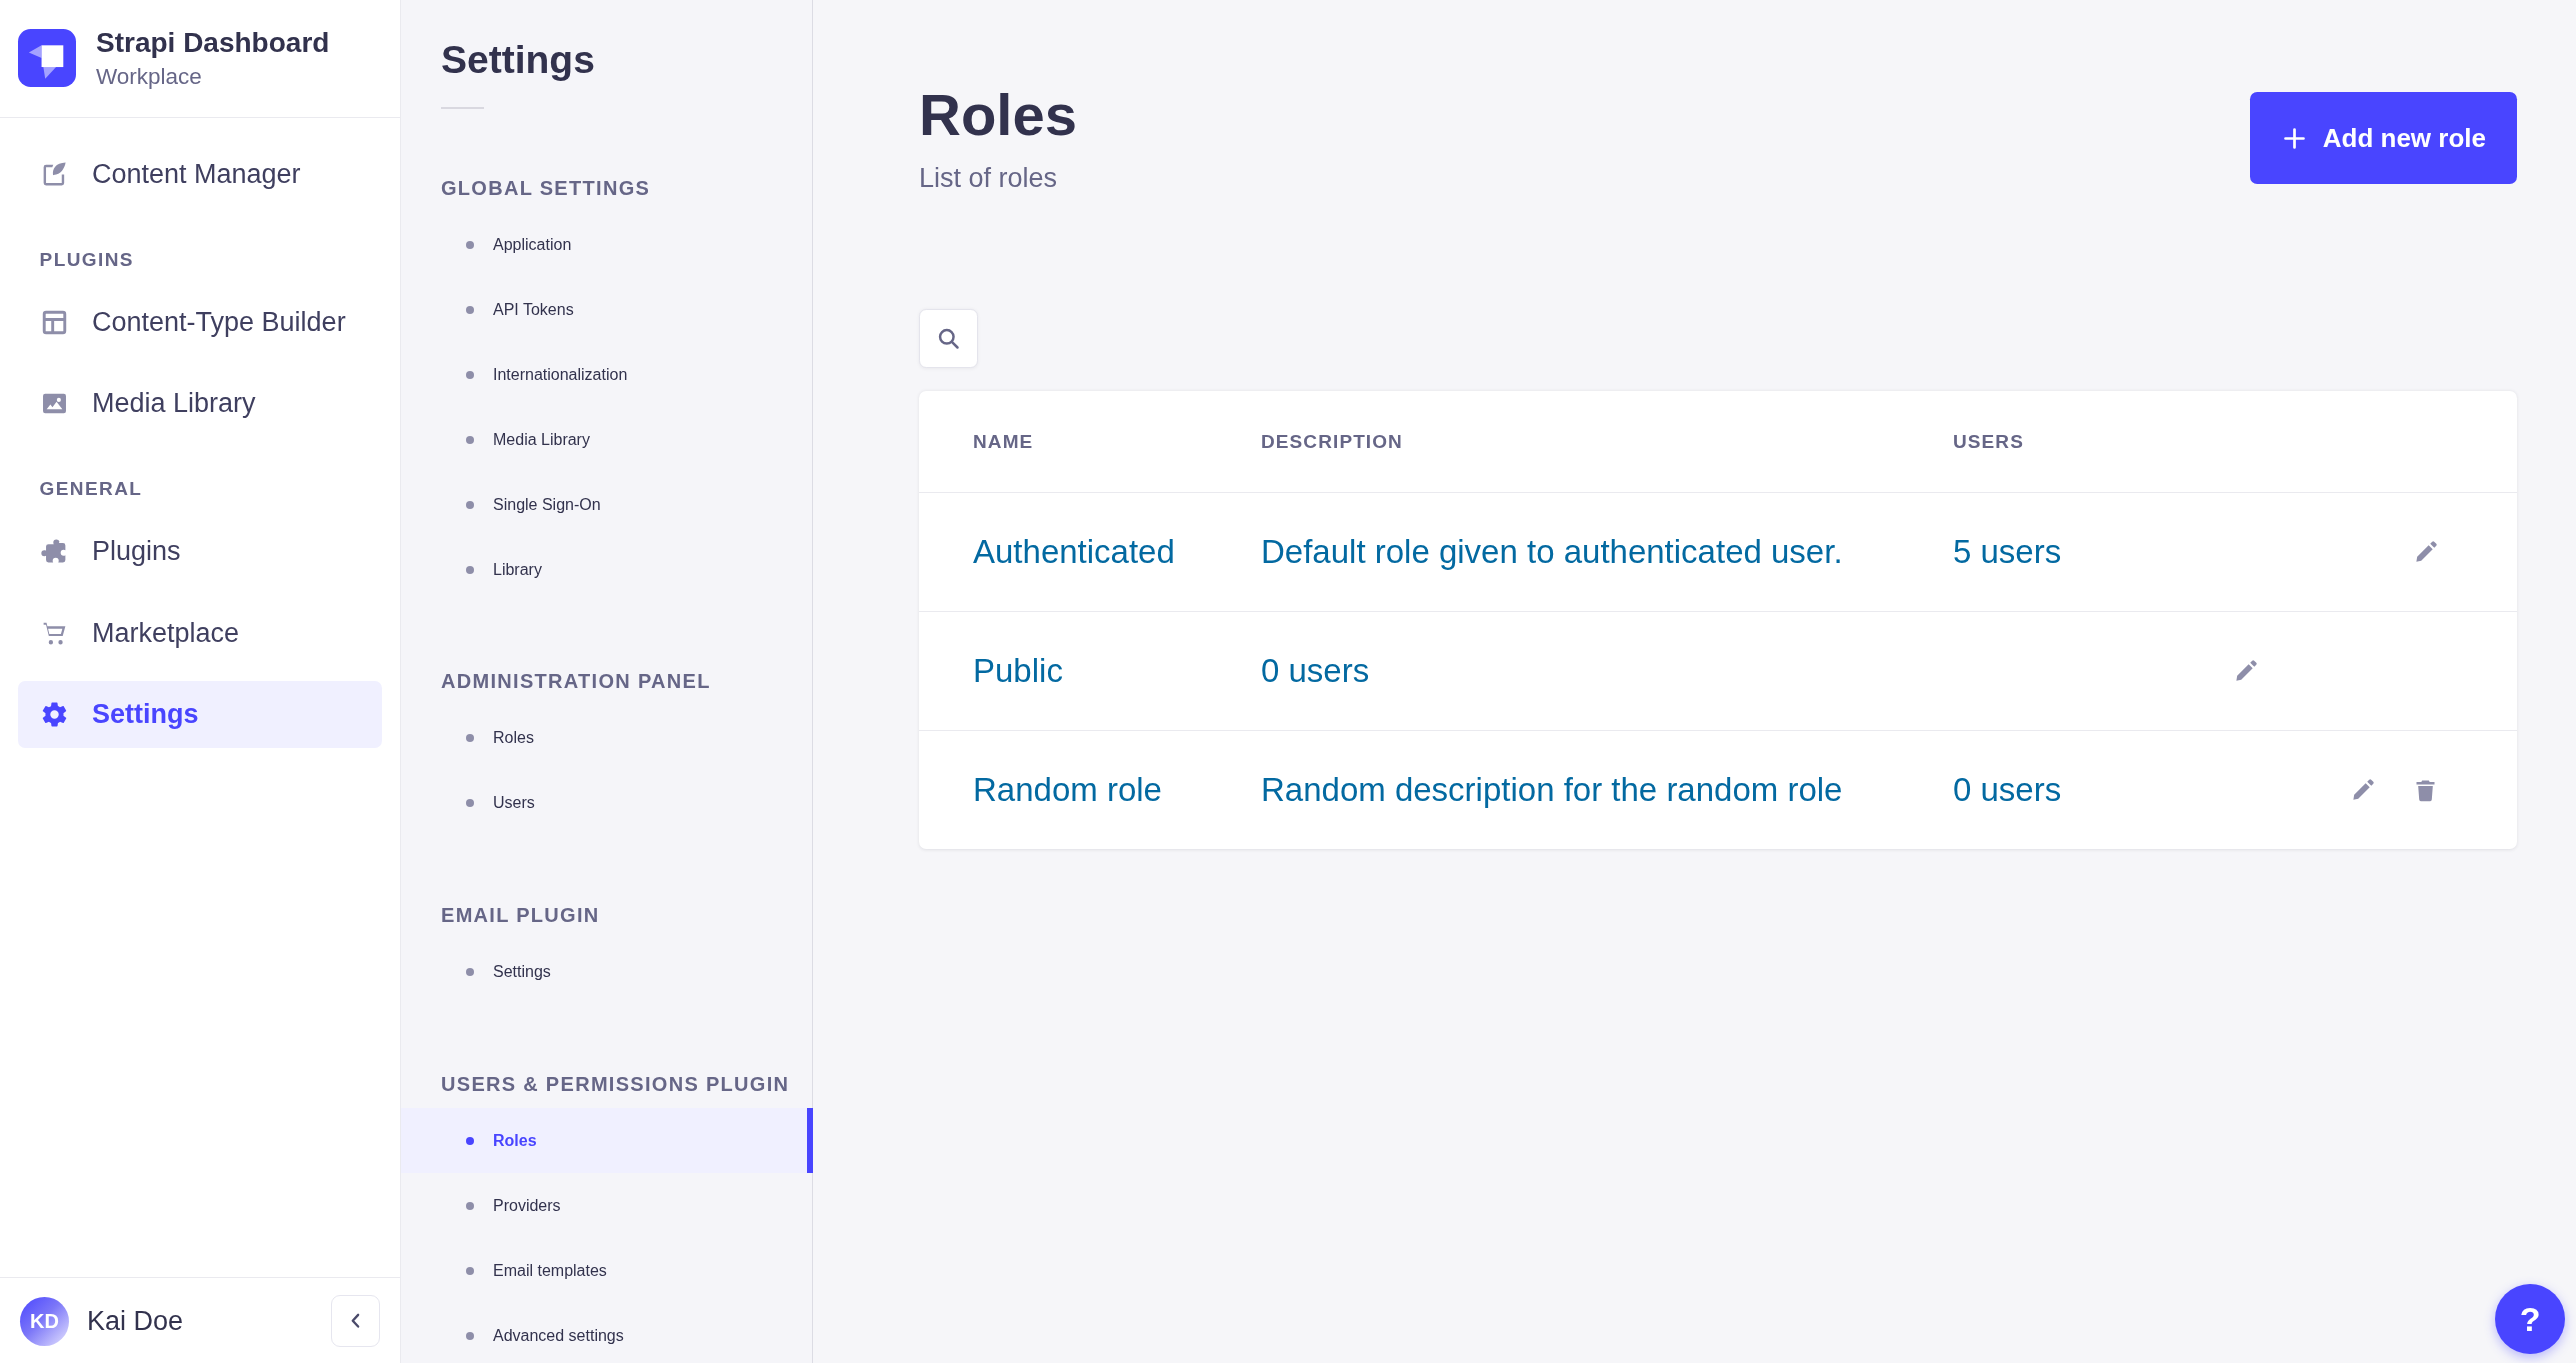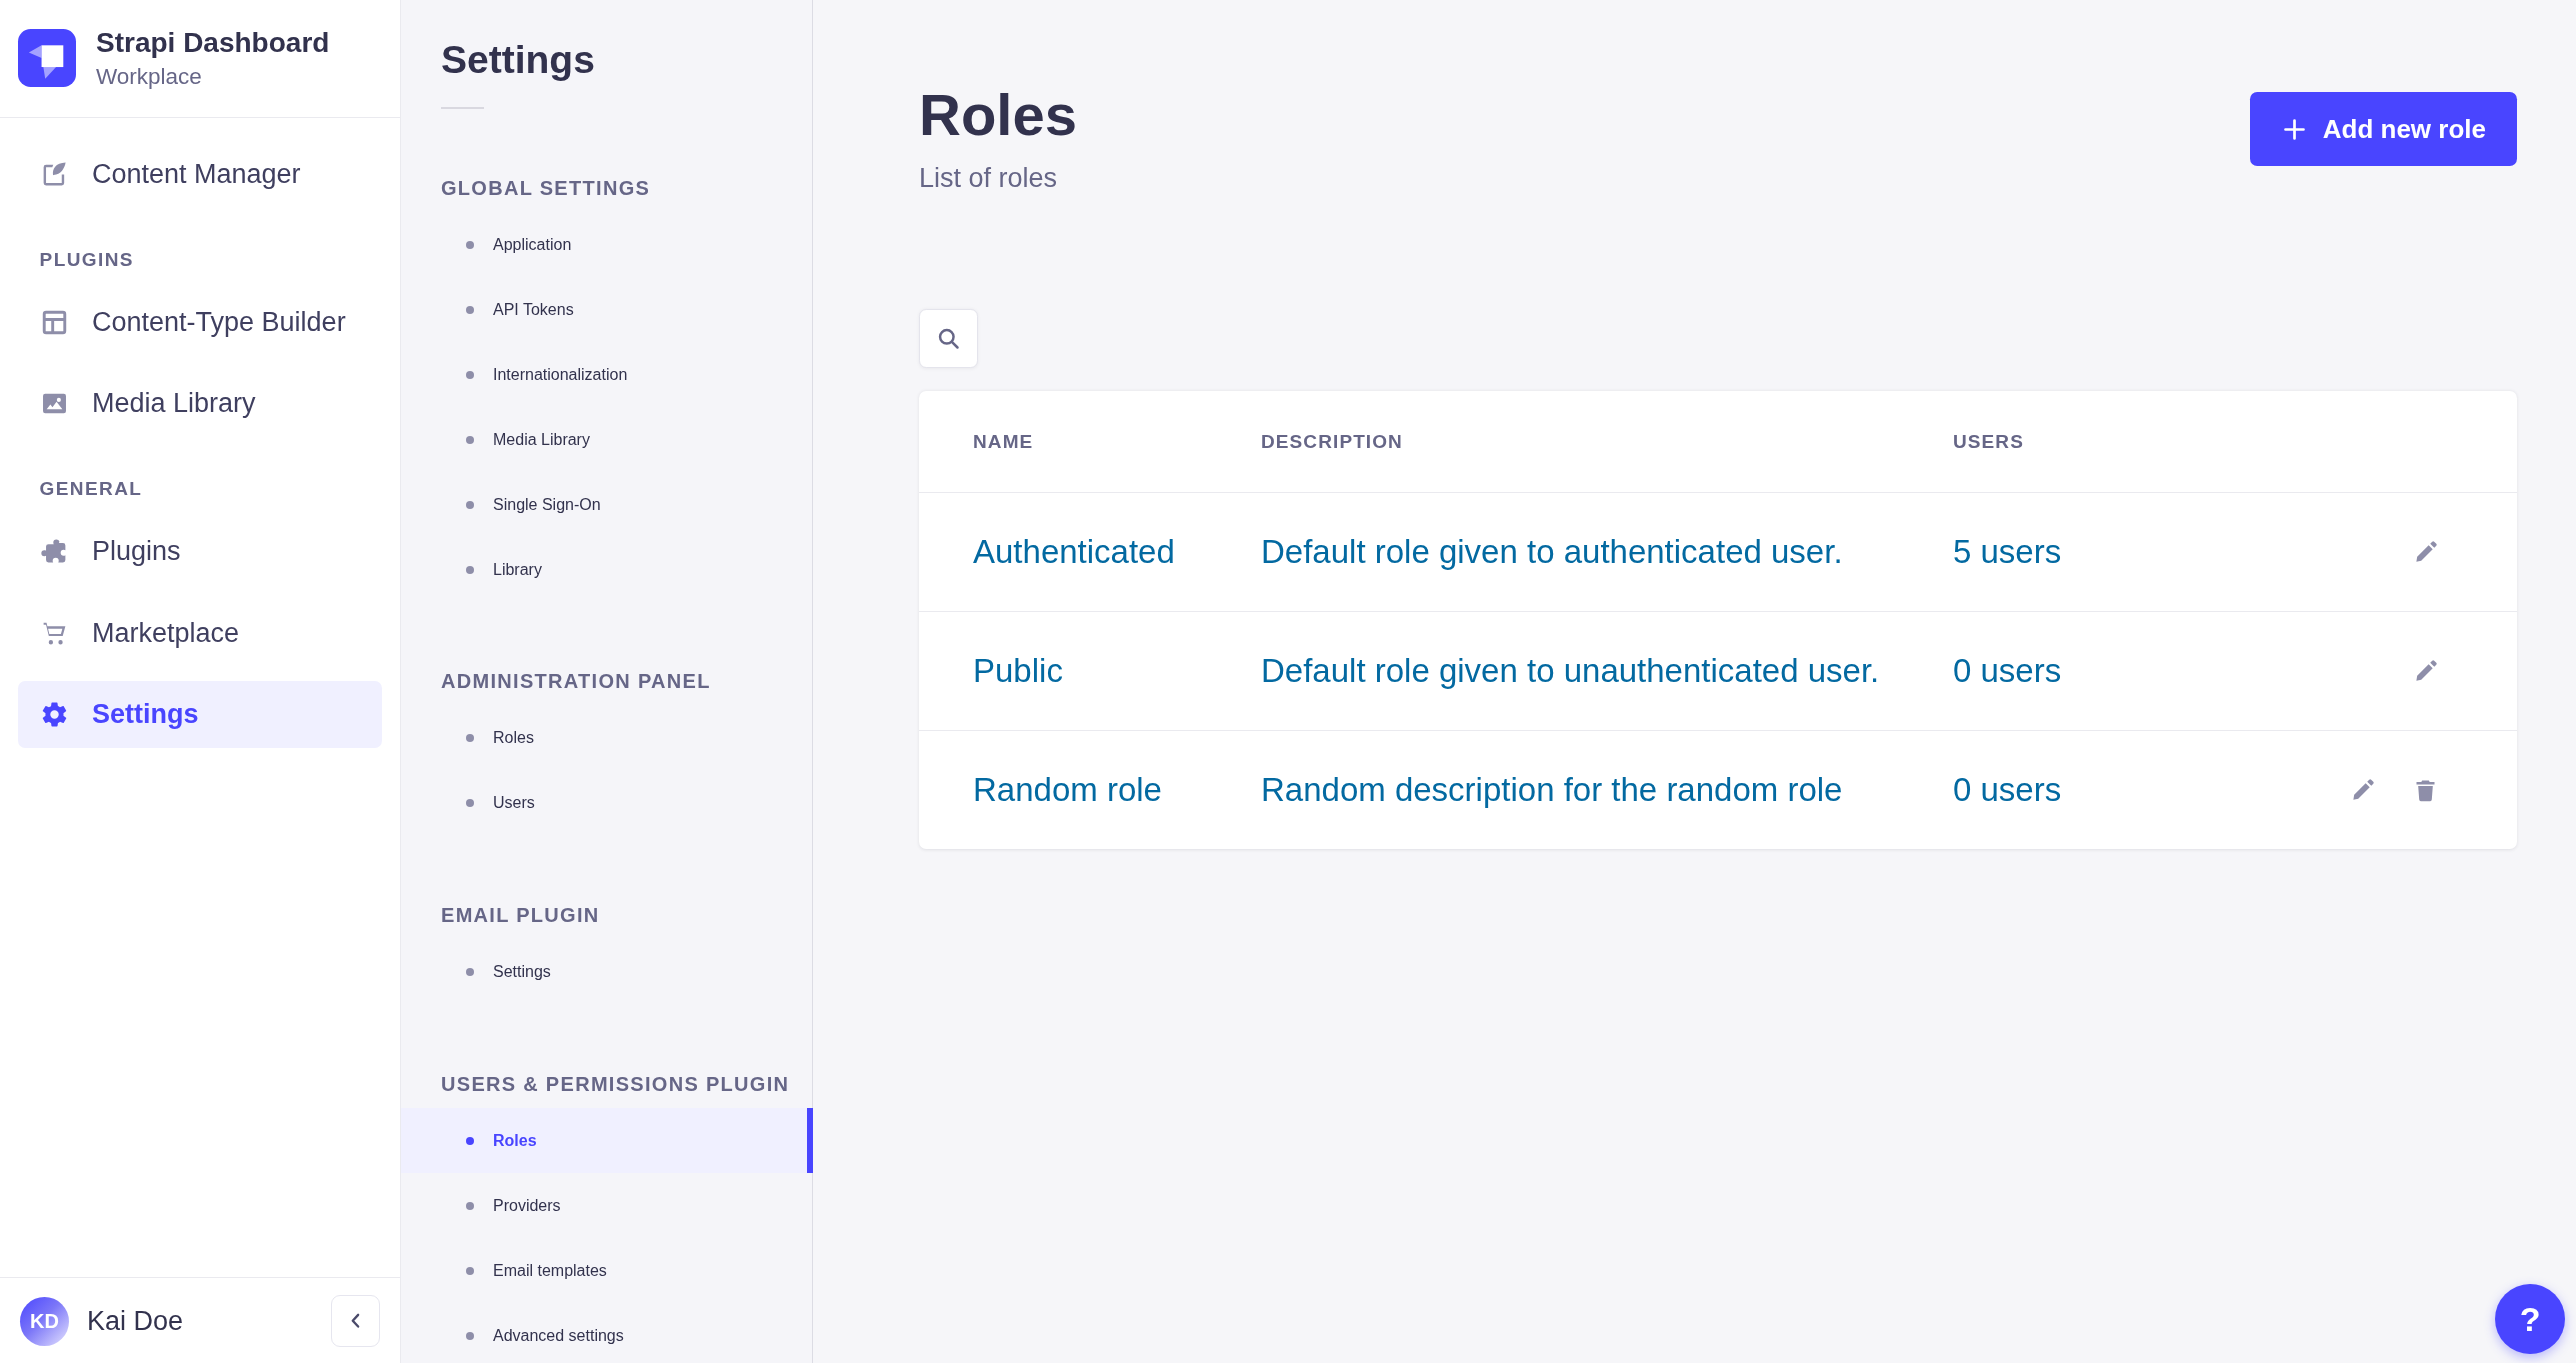--- a/index.html
+++ b/index.html
@@ -38,21 +38,21 @@
   .subnav-item .bullet{position:absolute;left:65px;width:8px;height:8px;border-radius:50%;background:#8E8EA9}
   .subnav-item.active{background:#F0F0FF;color:#4945FF;font-weight:bold}
   .subnav-item.active .bullet{background:#4945FF}
   .subnav-item.active::after{content:"";position:absolute;right:-0.9px;top:0;bottom:0;width:6.3px;background:#4945FF}
 
   
   .content{flex:1;padding:0 59px 0 106px;box-sizing:border-box;position:relative;background:#F6F6F9}
   .content-header{display:flex;justify-content:space-between;align-items:flex-start;margin-top:83px}
   .page-title{font-size:58px;font-weight:bold;color:#32324D;line-height:1.1;margin:0}
   .page-subtitle{font-size:27px;color:#666687;margin-top:16px}
-  .add-btn{display:flex;align-items:center;gap:14.4px;background:#4945FF;color:#fff;font-size:26px;font-weight:bold;border:none;border-radius:7.2px;padding:0 31px;height:74px;margin-top:9px;cursor:pointer;font-family:inherit}
+  .add-btn{display:flex;align-items:center;gap:14.4px;background:#4945FF;color:#fff;font-size:26px;font-weight:bold;border:none;border-radius:7.2px;padding:0 31px;height:92px;margin-top:9px;cursor:pointer;font-family:inherit}
   .add-btn .btn-icon{display:flex}
   .add-btn svg{width:27px;height:27px}
   .toolbar{margin-top:115px}
   .search-btn{width:59px;height:59px;background:#fff;border:0.9px solid #E4E4EC;border-radius:7.2px;display:flex;align-items:center;justify-content:center;color:#666687;cursor:pointer;box-shadow:0 0.9px 3.6px rgba(33,33,52,0.06)}
   .search-btn svg{width:27px;height:27px}
   .table-card{margin-top:23.4px;background:#fff;border-radius:7.2px;box-shadow:0 0.9px 3.6px rgba(33,33,52,0.1)}
   .t-row{display:grid;grid-template-columns:288px 692px 1fr 180px;align-items:center;padding:0 54px}
   .t-head{height:101px}
   .t-head .t-cell{font-size:19px;font-weight:bold;color:#666687;letter-spacing:1.1px}
   .t-data{height:118px;border-top:0.9px solid #EAEAEF;font-size:33px;color:#0369a1;cursor:pointer}
@@ -263,21 +263,20 @@
                 <span style="display:flex">
                   <svg viewBox="0 0 24 24" fill="currentColor">
                     <path d="M14.8 5.6l3.6 3.6L8.2 19.4l-4.3.8.7-4.4L14.8 5.6zm1.4-1.4 1.8-1.8a1.2 1.2 0 0 1 1.7 0l1.9 1.9a1.2 1.2 0 0 1 0 1.7l-1.8 1.8-3.6-3.6z"></path>
                   </svg>
                 </span>
               </button>
             </div>
           </div>
           <div class="t-row t-data">
             <div class="t-cell">Public</div>
-            <div class="t-cell">Default role given to unauthenticated user.</div>
             <div class="t-cell">0 users</div>
             <div class="t-cell t-actions">
               <button class="action-btn">
                 <span style="display:flex">
                   <svg viewBox="0 0 24 24" fill="currentColor">
                     <path d="M14.8 5.6l3.6 3.6L8.2 19.4l-4.3.8.7-4.4L14.8 5.6zm1.4-1.4 1.8-1.8a1.2 1.2 0 0 1 1.7 0l1.9 1.9a1.2 1.2 0 0 1 0 1.7l-1.8 1.8-3.6-3.6z"></path>
                   </svg>
                 </span>
               </button>
             </div>

